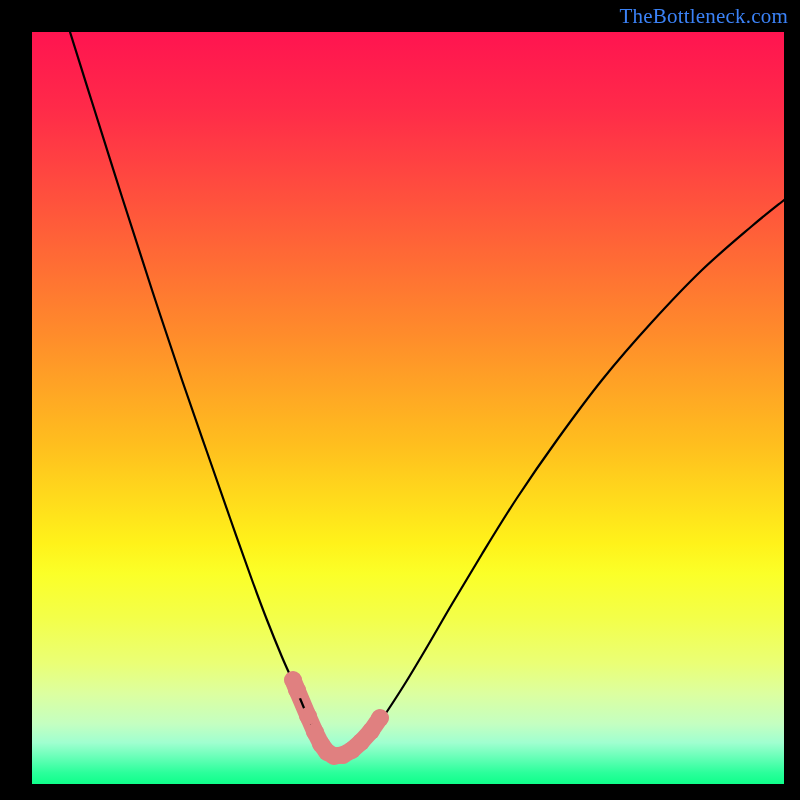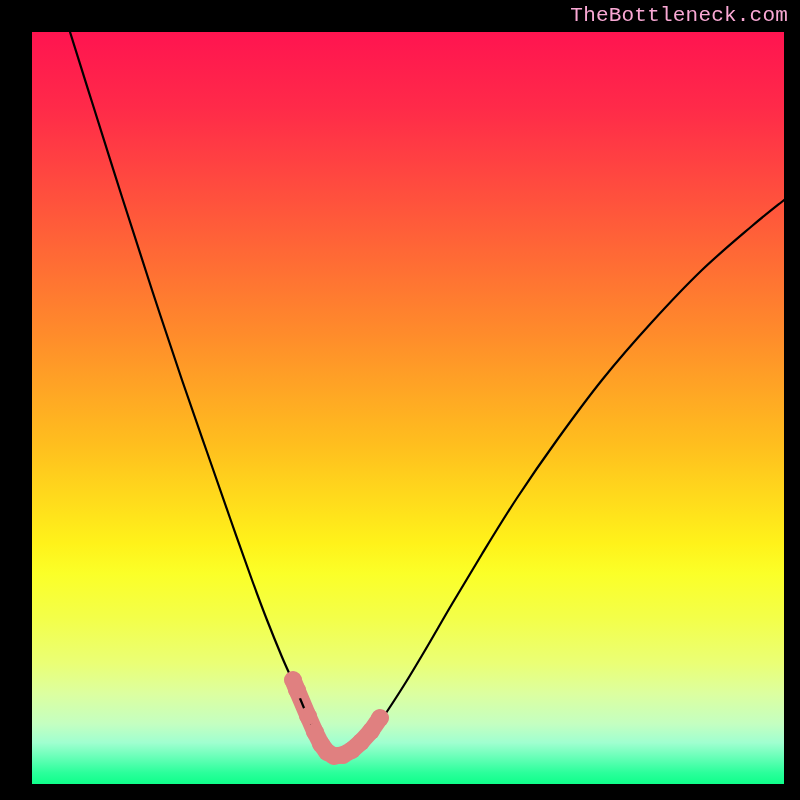--- a/index.html
+++ b/index.html
@@ -27,23 +27,23 @@
     overflow: hidden;
   }
   .gradient {
     position: absolute;
     inset: 0;
   }
   .watermark {
     position: absolute;
     top: 4px;
     right: 12px;
-    font-family: Liberation Mono, monospace;
+    font-family: Liberation Serif, serif;
     font-size: 21px;
-    color: #f9a8d4;
+    color: #3b82f6;
     letter-spacing: 0.2px;
     font-weight: 500;
   }
   svg.curve {
     position: absolute;
     inset: 0;
   }
 </style>
 </head>
 <body>

